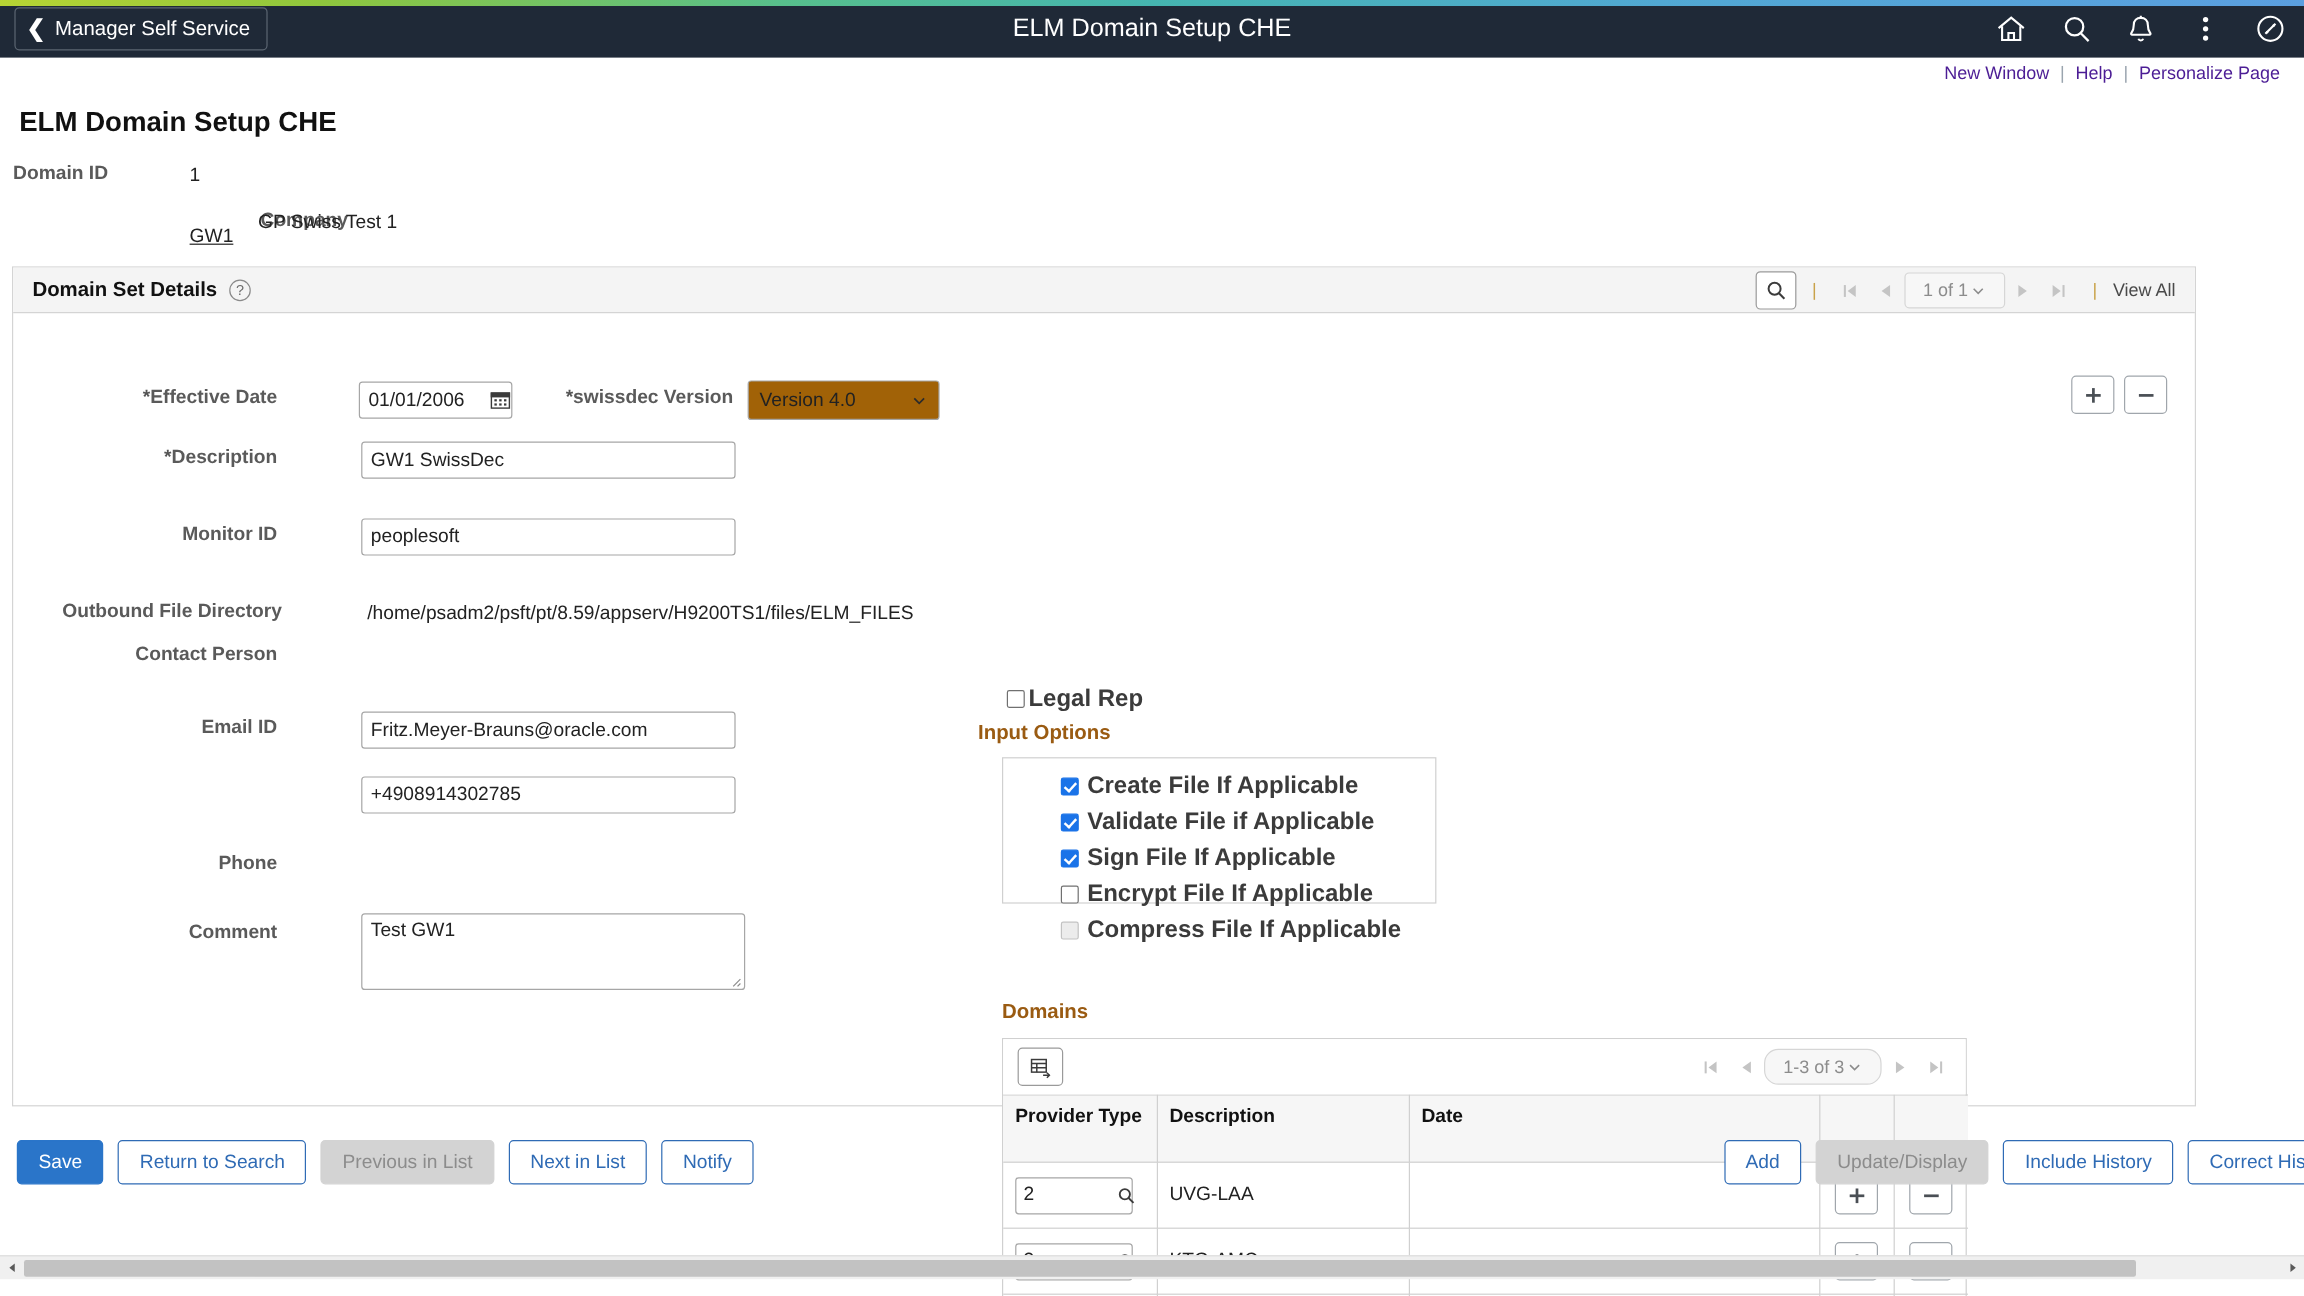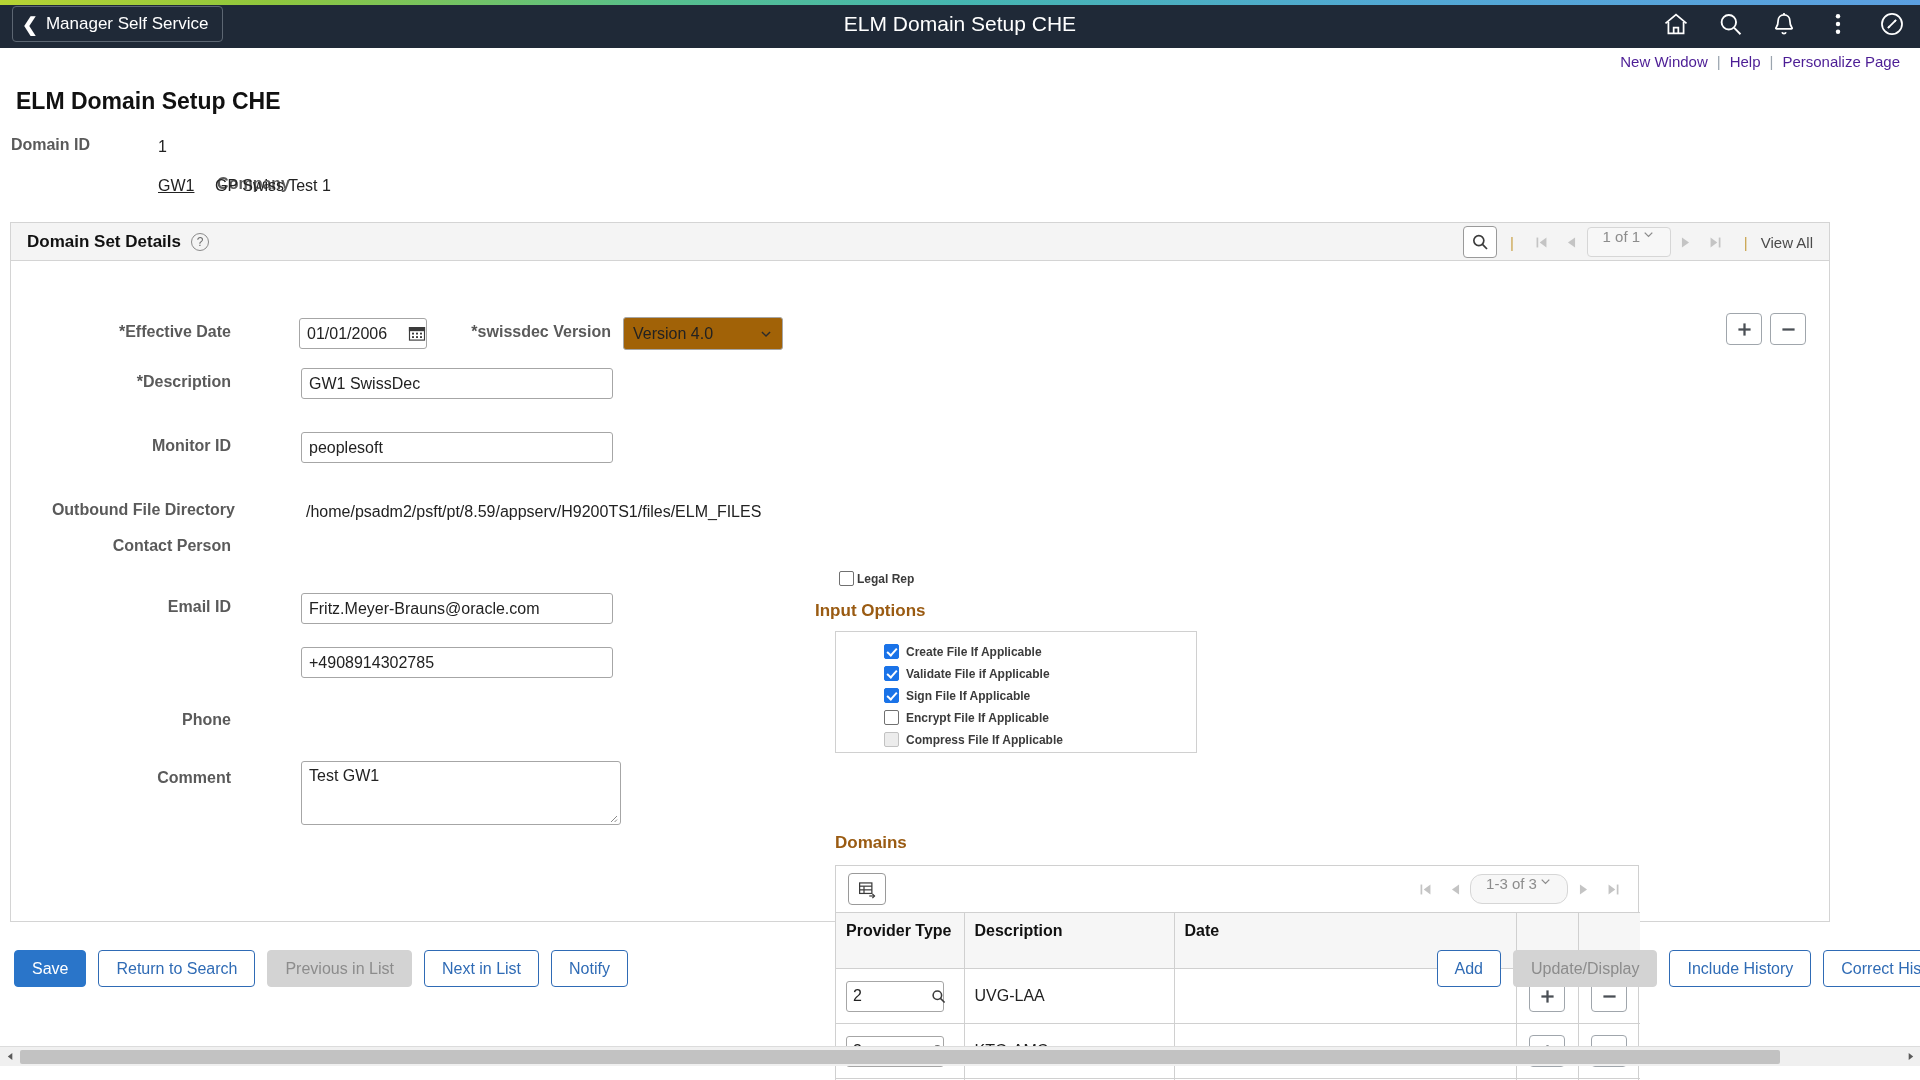--- a/index.html
+++ b/index.html
@@ -81,21 +81,21 @@
     white-space: nowrap;
   }
   .keyrow .val { color: #222222; white-space: nowrap; }
 
   #key-domain { top: 136px; left: 0; width: 200px; }
   #key-domain .lbl { right: 110px; }
   #key-domain .val { position: absolute; left: 158px; top: 2px; }
 
   #key-company { top: 175px; left: 0; width: 400px; }
   #key-company .lbl { right: 110px; }
-  #key-company .val.v1 { position: absolute; left: 158px; top: 2px; text-decoration: underline; }
+  #key-company .val.v1 { position: absolute; left: 158px; top: 14px; text-decoration: underline; }
   #key-company .val.v2 { position: absolute; left: 215px; top: 2px; }
 
   
   .groupbox {
     position: absolute;
     left: 10px; top: 222px;
     width: 1820px; height: 700px;
     border: 1px solid #d4d4d4;
     background: #ffffff;
   }
@@ -130,21 +130,21 @@
   .pg-arrow {
     width: 30px; height: 28px;
     display: flex; align-items: center; justify-content: center;
     cursor: pointer;
   }
   .pg-select {
     height: 30px; min-width: 84px;
     border: 1px solid #d6d6d6; border-radius: 4px;
     background: #f7f7f7; color: #8c8c8c;
     font-size: 15px;
-    display: flex; justify-content: center;
+    display: flex; align-items: center; justify-content: center;
     gap: 2px; padding: 0 8px;
     cursor: pointer;
   }
   .pg-sep2 { color: #c9a24a; margin: 0 13px; font-size: 15px; }
   .viewall { color: #4a4a4a; font-size: 15px; cursor: pointer; margin-right: 6px; }
 
   
   .form-area { position: relative; height: 660px; }
 
   .fld-label {
@@ -214,21 +214,21 @@
   .cbx.checked { background: #1a73e8; border-color: #1a73e8; }
   .cbx.checked::after {
     content: "";
     position: absolute; left: 4px; top: 1px;
     width: 4px; height: 8px;
     border: solid #ffffff; border-width: 0 2px 2px 0;
     transform: rotate(42deg);
   }
   .cbx.disabled { background: #ececec; border-color: #c2c2c2; cursor: default; }
   .cbx-row { display: flex; align-items: center; gap: 7px; margin-bottom: 7px; }
-  .cbx-lbl { font-size: 12px; font-weight: bold; color: #3b3b3b; white-space: nowrap; }
+  .cbx-lbl { font-size: 20px; font-weight: bold; color: #3b3b3b; white-space: nowrap; }
 
   .legal-rep { position: absolute; left: 828px; top: 310px; display: flex; align-items: center; gap: 3px; }
 
   .sect-label {
     position: absolute;
     font-size: 17px; font-weight: bold; color: #9a5b12;
   }
   .input-opts-box {
     position: absolute;
     left: 824px; top: 370px;

